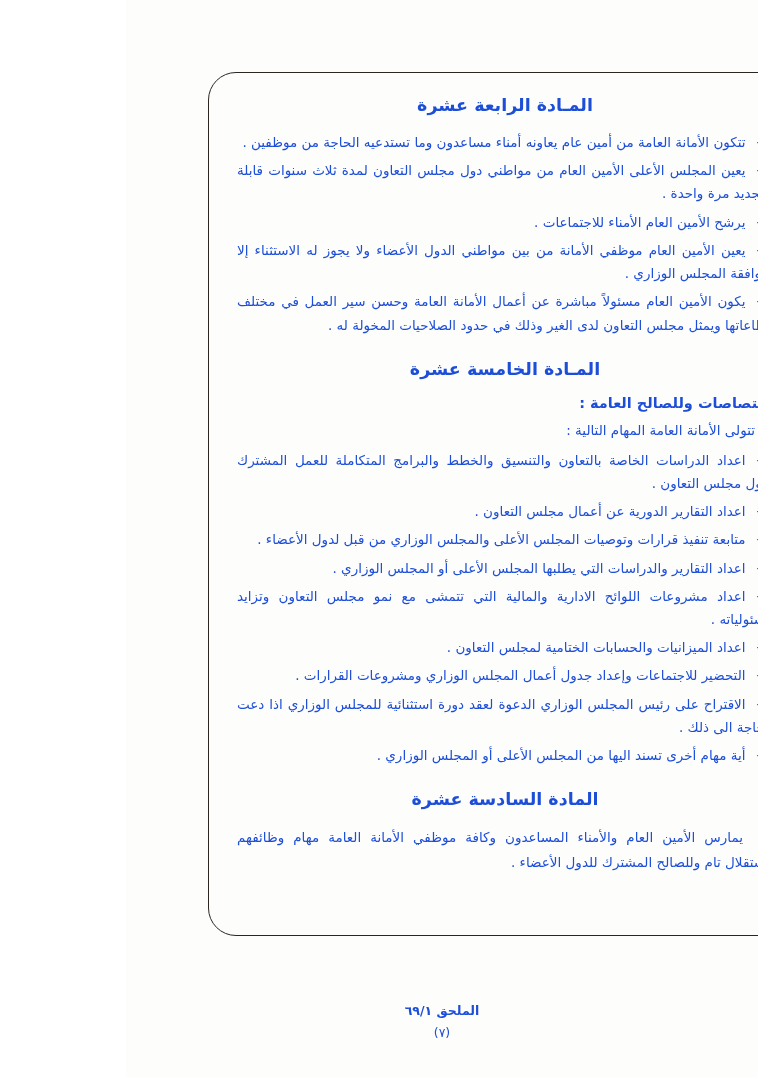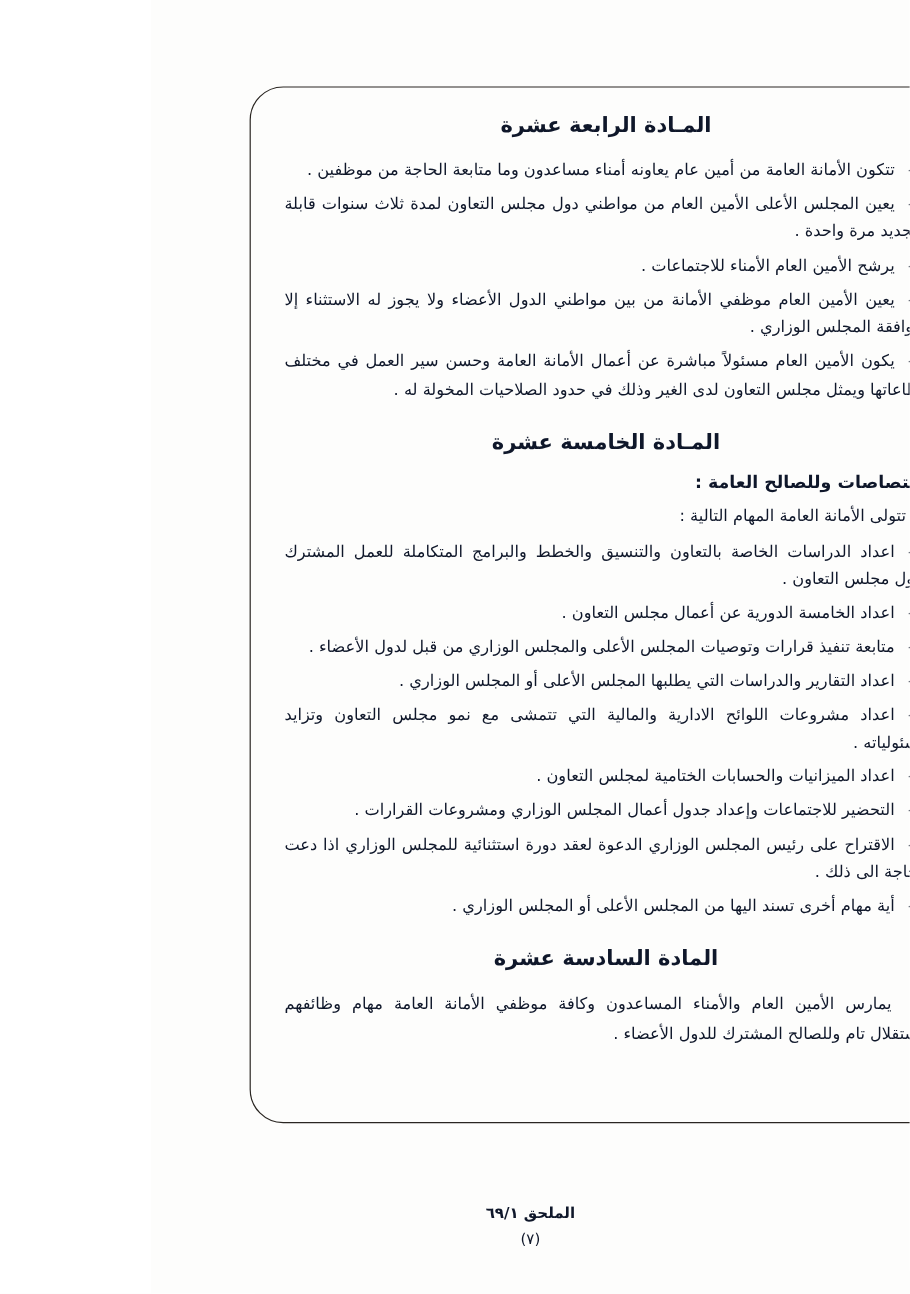--- a/index.html
+++ b/index.html
@@ -10,21 +10,21 @@
     background: #ffffff;
     font-family: "DejaVu Sans", sans-serif;
     -webkit-font-smoothing: antialiased;
   }
   .page {
     position: relative;
     width: 632px;
     height: 1078px;
     background: #fdfdfc;
     direction: rtl;
-    color: #0f172a;
+    color: #1d4ed8;
     overflow: hidden;
   }
   .frame {
     position: absolute;
     top: 72px;
     left: 82px;
     width: 596px;
     height: 864px;
     box-sizing: border-box;
     border: 1.6px solid #2a2622;
@@ -89,32 +89,32 @@
   }
 </style>
 </head>
 <body>
 
 <div class="page">
   <div class="frame">
 
     <h1 class="article-title">المـادة الرابعة عشرة</h1>
 
-    <p class="item"><span class="num">١ -</span><span>تتكون الأمانة العامة من أمين عام يعاونه أمناء مساعدون وما متابعة الحاجة من موظفين .</span></p>
+    <p class="item"><span class="num">١ -</span><span>تتكون الأمانة العامة من أمين عام يعاونه أمناء مساعدون وما تستدعيه الحاجة من موظفين .</span></p>
     <p class="item"><span class="num">٢ -</span><span>يعين المجلس الأعلى الأمين العام من مواطني دول مجلس التعاون لمدة ثلاث سنوات قابلة للتجديد مرة واحدة .</span></p>
     <p class="item"><span class="num">٣ -</span><span>يرشح الأمين العام الأمناء للاجتماعات .</span></p>
     <p class="item"><span class="num">٤ -</span><span>يعين الأمين العام موظفي الأمانة من بين مواطني الدول الأعضاء ولا يجوز له الاستثناء إلا بموافقة المجلس الوزاري .</span></p>
     <p class="item"><span class="num">٥ -</span><span>يكون الأمين العام مسئولاً مباشرة عن أعمال الأمانة العامة وحسن سير العمل في مختلف قطاعاتها ويمثل مجلس التعاون لدى الغير وذلك في حدود الصلاحيات المخولة له .</span></p>
 
     <h1 class="article-title spaced">المـادة الخامسة عشرة</h1>
     <h2 class="section-heading">اختصاصات وللصالح العامة :</h2>
     <p class="intro">تتولى الأمانة العامة المهام التالية :</p>
 
     <p class="item"><span class="num">١ -</span><span>اعداد الدراسات الخاصة بالتعاون والتنسيق والخطط والبرامج المتكاملة للعمل المشترك لدول مجلس التعاون .</span></p>
-    <p class="item"><span class="num">٢ -</span><span>اعداد الخامسة الدورية عن أعمال مجلس التعاون .</span></p>
+    <p class="item"><span class="num">٢ -</span><span>اعداد التقارير الدورية عن أعمال مجلس التعاون .</span></p>
     <p class="item"><span class="num">٣ -</span><span>متابعة تنفيذ قرارات وتوصيات المجلس الأعلى والمجلس الوزاري من قبل لدول الأعضاء .</span></p>
     <p class="item"><span class="num">٤ -</span><span>اعداد التقارير والدراسات التي يطلبها المجلس الأعلى أو المجلس الوزاري .</span></p>
     <p class="item"><span class="num">٥ -</span><span>اعداد مشروعات اللوائح الادارية والمالية التي تتمشى مع نمو مجلس التعاون وتزايد مسئولياته .</span></p>
     <p class="item"><span class="num">٦ -</span><span>اعداد الميزانيات والحسابات الختامية لمجلس التعاون .</span></p>
     <p class="item"><span class="num">٧ -</span><span>التحضير للاجتماعات وإعداد جدول أعمال المجلس الوزاري ومشروعات القرارات .</span></p>
     <p class="item"><span class="num">٨ -</span><span>الاقتراح على رئيس المجلس الوزاري الدعوة لعقد دورة استثنائية للمجلس الوزاري اذا دعت الحاجة الى ذلك .</span></p>
     <p class="item"><span class="num">٩ -</span><span>أية مهام أخرى تسند اليها من المجلس الأعلى أو المجلس الوزاري .</span></p>
 
     <h1 class="article-title spaced">المادة السادسة عشرة</h1>
     <p class="body-par">يمارس الأمين العام والأمناء المساعدون وكافة موظفي الأمانة العامة مهام وظائفهم باستقلال تام وللصالح المشترك للدول الأعضاء .</p>

